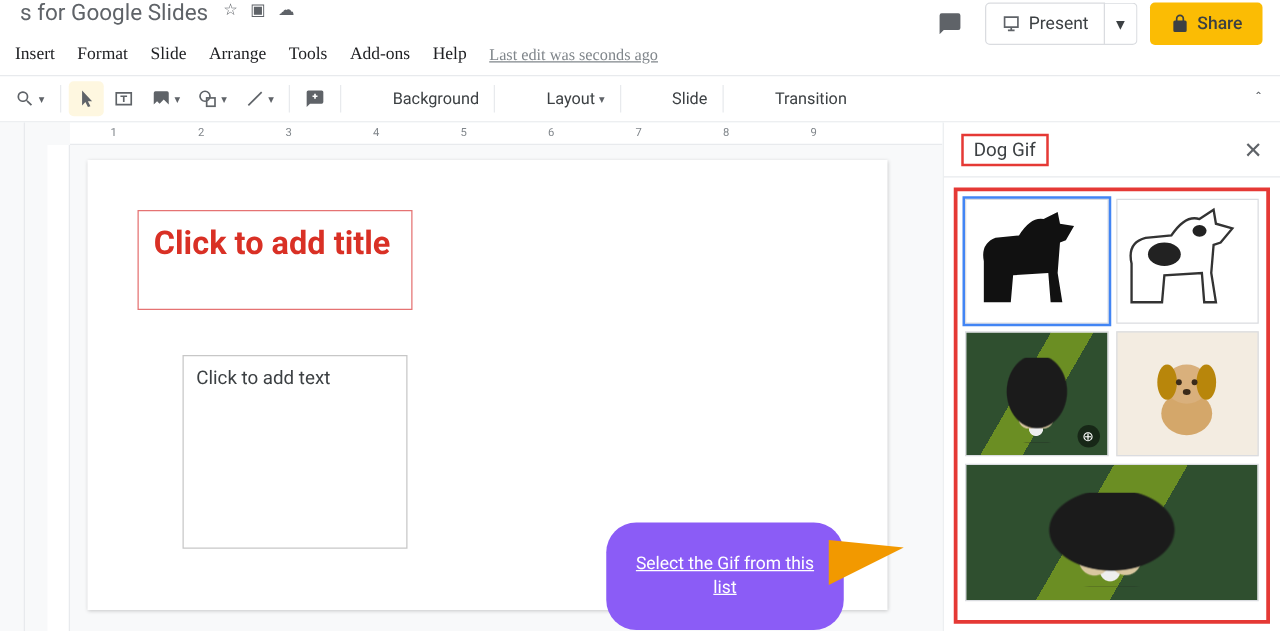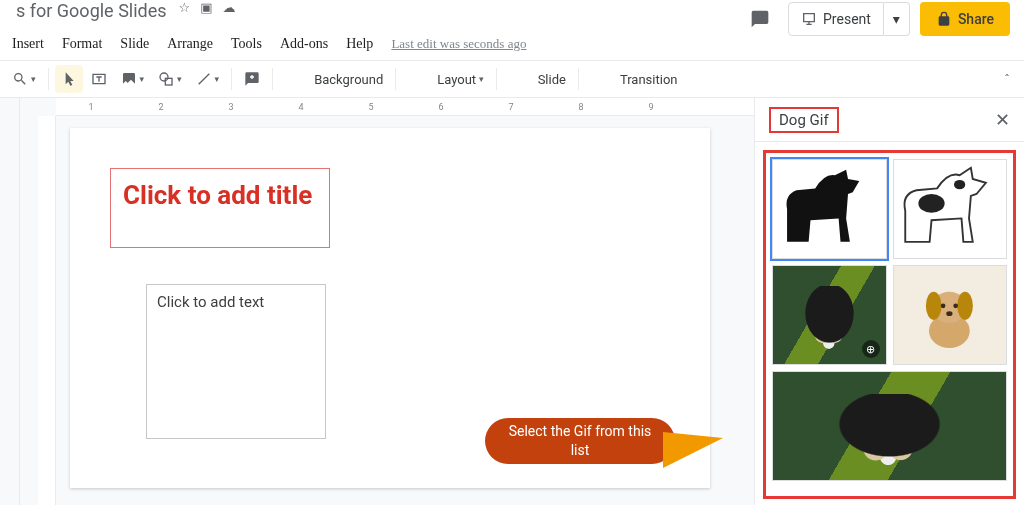--- a/index.html
+++ b/index.html
@@ -167,27 +167,28 @@
     color:#3c4043;
     font-size:15px;
     margin-left:36px;
   }
 
   
   .callout {
     position:absolute;
     left:465px; top:320px;
     width:190px;
-    background:#c2410c;
+    background:#8b5cf6;
     color:#fff;
     border-radius:24px;
-    padding:4px 18px;
+    padding:24px 18px;
     text-align:center;
     font-size:14px;
     line-height:1.35;
+    text-decoration:underline;
   }
   .callout::after{
     content:"";
     position:absolute;
     right:-48px; top:14px;
     width:0;height:0;
     border-left: 60px solid #f29900;
     border-top: 6px solid transparent;
     border-bottom: 30px solid transparent;
   }

